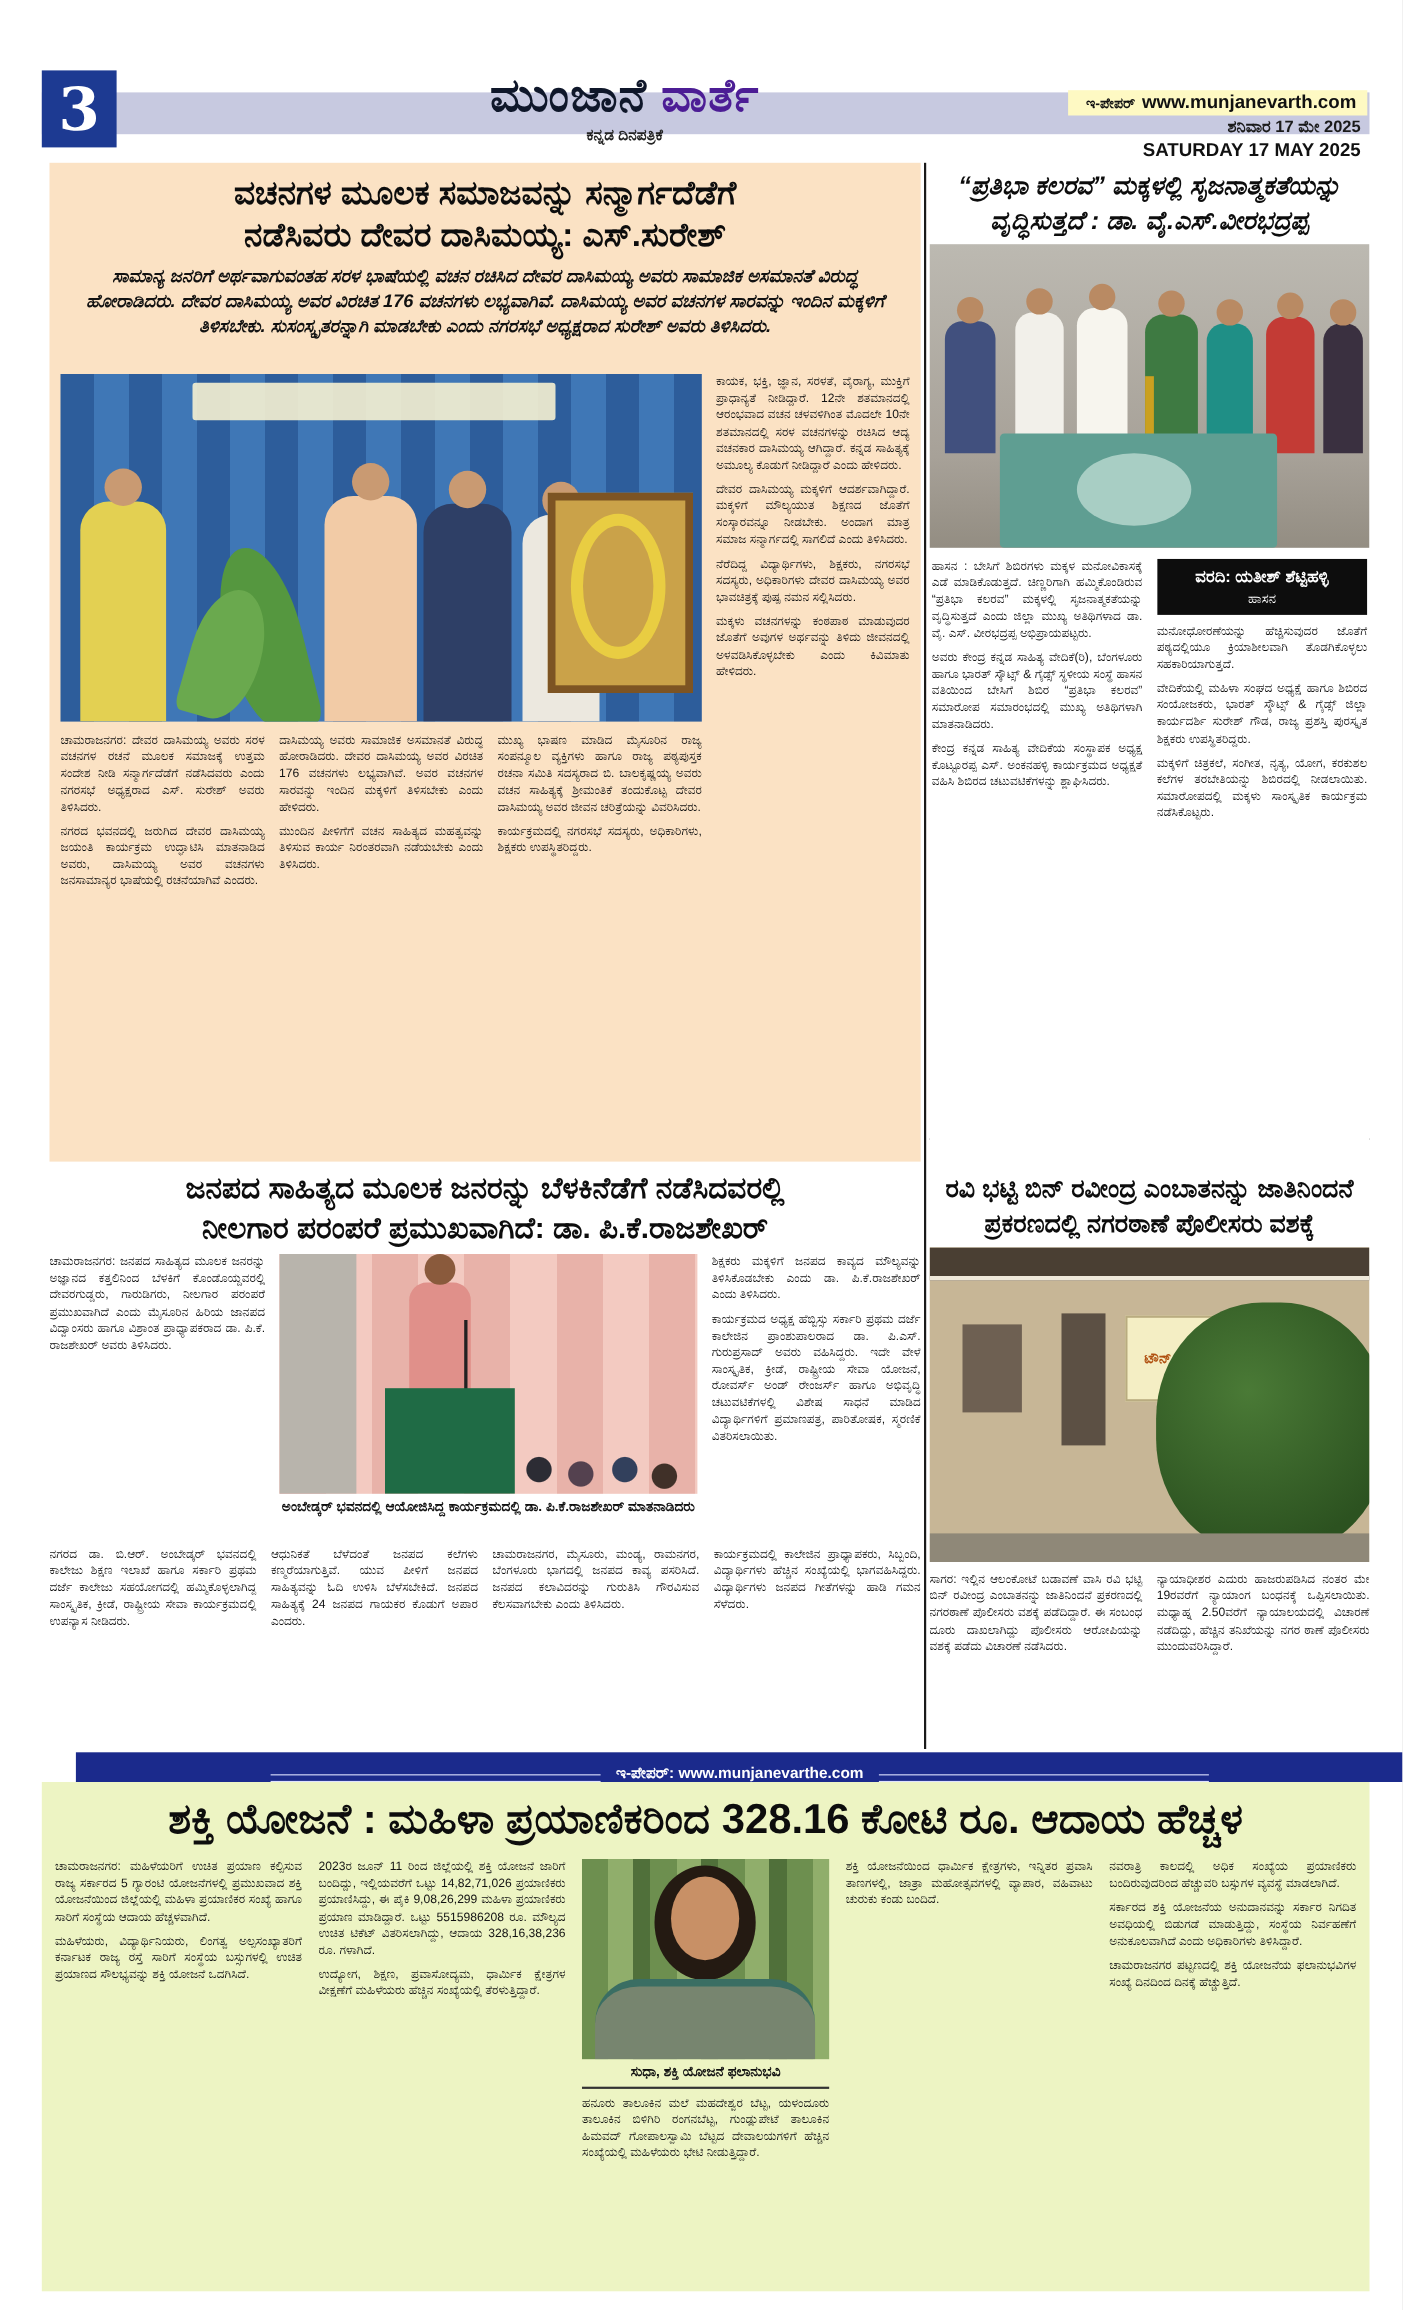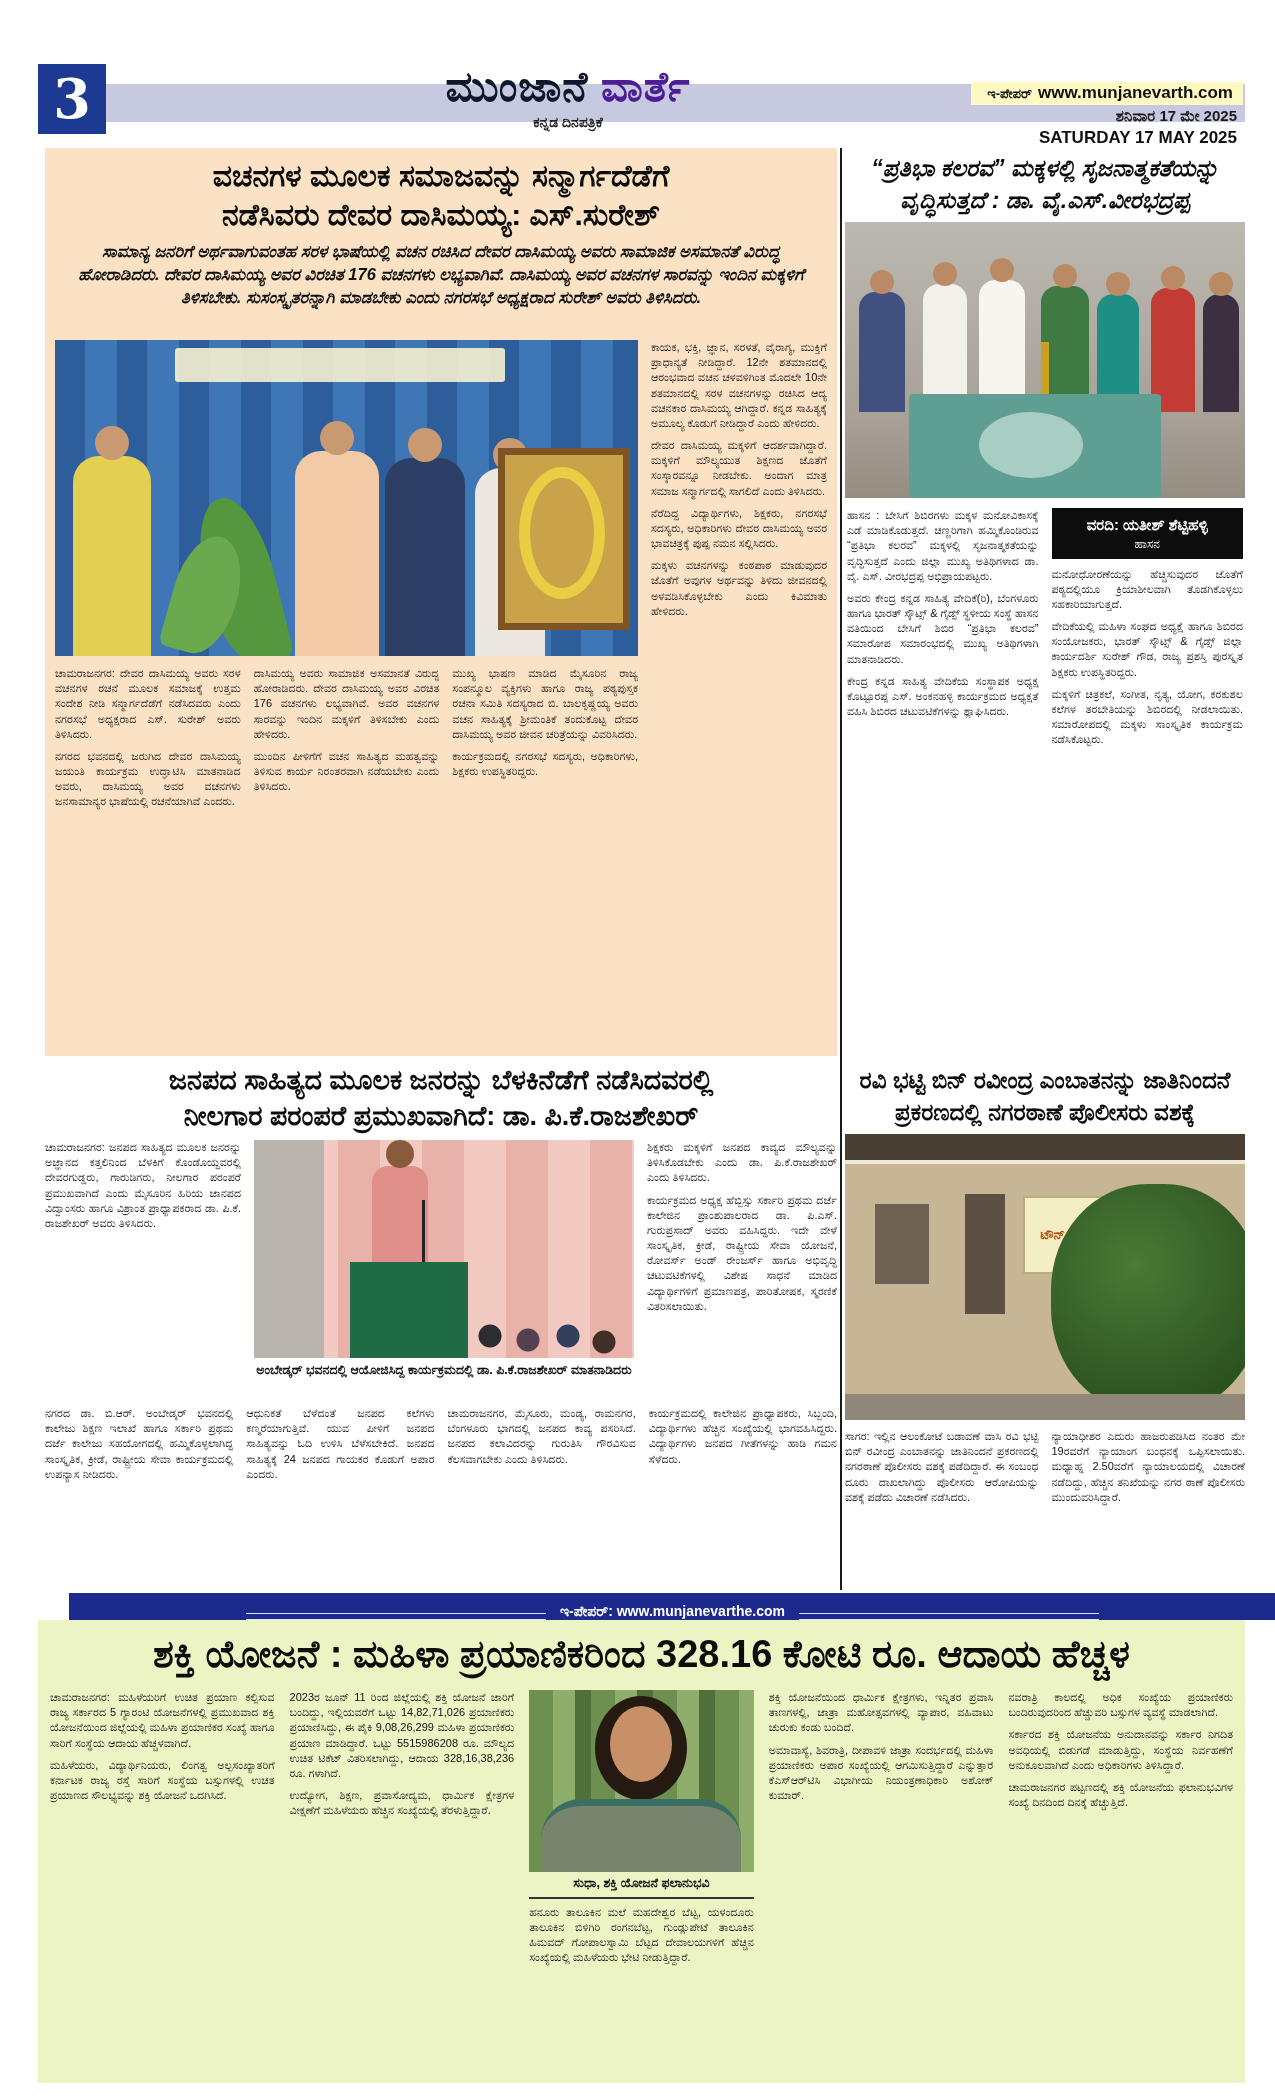--- a/index.html
+++ b/index.html
@@ -319,21 +319,20 @@
         <div class="photo5">
           <div class="p5-hair"></div>
           <div class="p5-face"></div>
           <div class="p5-body"></div>
         </div>
         <div class="caption a5-capt">ಸುಧಾ, ಶಕ್ತಿ ಯೋಜನೆ ಫಲಾನುಭವಿ</div>
         <p>ಹನೂರು ತಾಲೂಕಿನ ಮಲೆ ಮಹದೇಶ್ವರ ಬೆಟ್ಟ, ಯಳಂದೂರು ತಾಲೂಕಿನ ಬಿಳಿಗಿರಿ ರಂಗನಬೆಟ್ಟ, ಗುಂಡ್ಲುಪೇಟೆ ತಾಲೂಕಿನ ಹಿಮವದ್ ಗೋಪಾಲಸ್ವಾಮಿ ಬೆಟ್ಟದ ದೇವಾಲಯಗಳಿಗೆ ಹೆಚ್ಚಿನ ಸಂಖ್ಯೆಯಲ್ಲಿ ಮಹಿಳೆಯರು ಭೇಟಿ ನೀಡುತ್ತಿದ್ದಾರೆ.</p>
       </div>
       <div class="col">
         <p>ಶಕ್ತಿ ಯೋಜನೆಯಿಂದ ಧಾರ್ಮಿಕ ಕ್ಷೇತ್ರಗಳು, ಇನ್ನಿತರ ಪ್ರವಾಸಿ ತಾಣಗಳಲ್ಲಿ, ಜಾತ್ರಾ ಮಹೋತ್ಸವಗಳಲ್ಲಿ ವ್ಯಾಪಾರ, ವಹಿವಾಟು ಚುರುಕು ಕಂಡು ಬಂದಿದೆ.</p>
-        <p>ಅಮಾವಾಸ್ಯೆ, ಶಿವರಾತ್ರಿ, ದೀಪಾವಳಿ ಜಾತ್ರಾ ಸಂದರ್ಭದಲ್ಲಿ ಮಹಿಳಾ ಪ್ರಯಾಣಿಕರು ಅಪಾರ ಸಂಖ್ಯೆಯಲ್ಲಿ ಆಗಮಿಸುತ್ತಿದ್ದಾರೆ ಎನ್ನುತ್ತಾರೆ ಕೆಎಸ್‌ಆರ್‌ಟಿಸಿ ವಿಭಾಗೀಯ ನಿಯಂತ್ರಣಾಧಿಕಾರಿ ಅಶೋಕ್ ಕುಮಾರ್.</p>
       </div>
       <div class="col">
         <p>ನವರಾತ್ರಿ ಕಾಲದಲ್ಲಿ ಅಧಿಕ ಸಂಖ್ಯೆಯ ಪ್ರಯಾಣಿಕರು ಬಂದಿರುವುದರಿಂದ ಹೆಚ್ಚುವರಿ ಬಸ್ಸುಗಳ ವ್ಯವಸ್ಥೆ ಮಾಡಲಾಗಿದೆ.</p>
         <p>ಸರ್ಕಾರದ ಶಕ್ತಿ ಯೋಜನೆಯ ಅನುದಾನವನ್ನು ಸರ್ಕಾರ ನಿಗದಿತ ಅವಧಿಯಲ್ಲಿ ಬಿಡುಗಡೆ ಮಾಡುತ್ತಿದ್ದು, ಸಂಸ್ಥೆಯ ನಿರ್ವಹಣೆಗೆ ಅನುಕೂಲವಾಗಿದೆ ಎಂದು ಅಧಿಕಾರಿಗಳು ತಿಳಿಸಿದ್ದಾರೆ.</p>
         <p>ಚಾಮರಾಜನಗರ ಪಟ್ಟಣದಲ್ಲಿ ಶಕ್ತಿ ಯೋಜನೆಯ ಫಲಾನುಭವಿಗಳ ಸಂಖ್ಯೆ ದಿನದಿಂದ ದಿನಕ್ಕೆ ಹೆಚ್ಚುತ್ತಿದೆ.</p>
       </div>
     </div>
   </div>
 
 </div>

